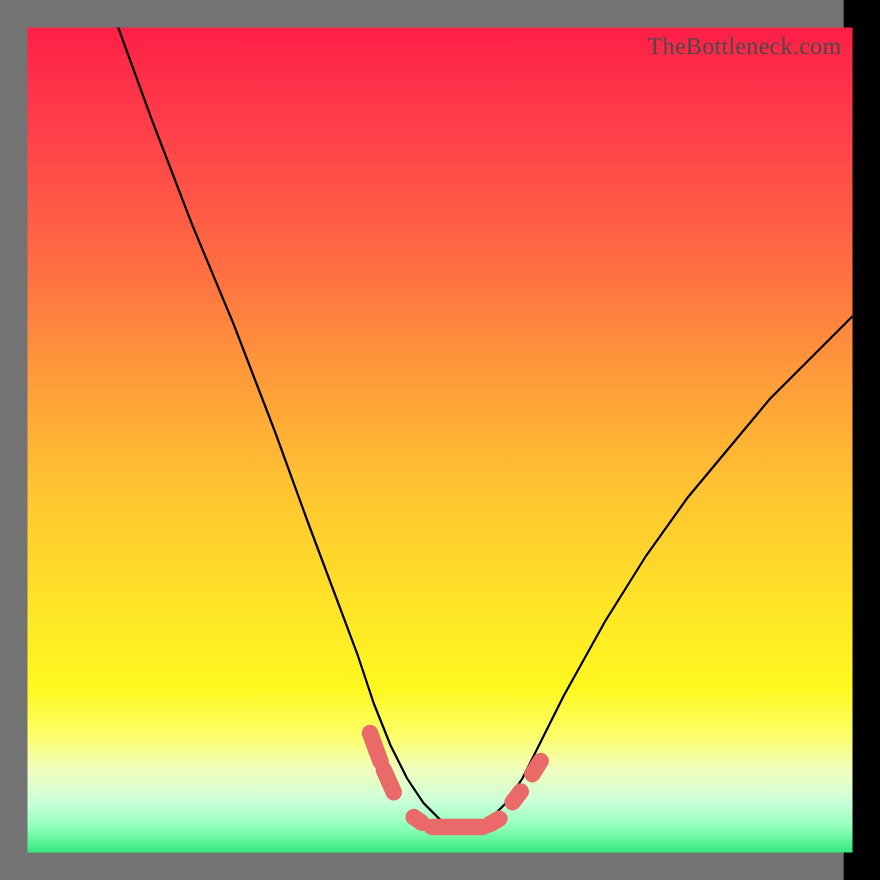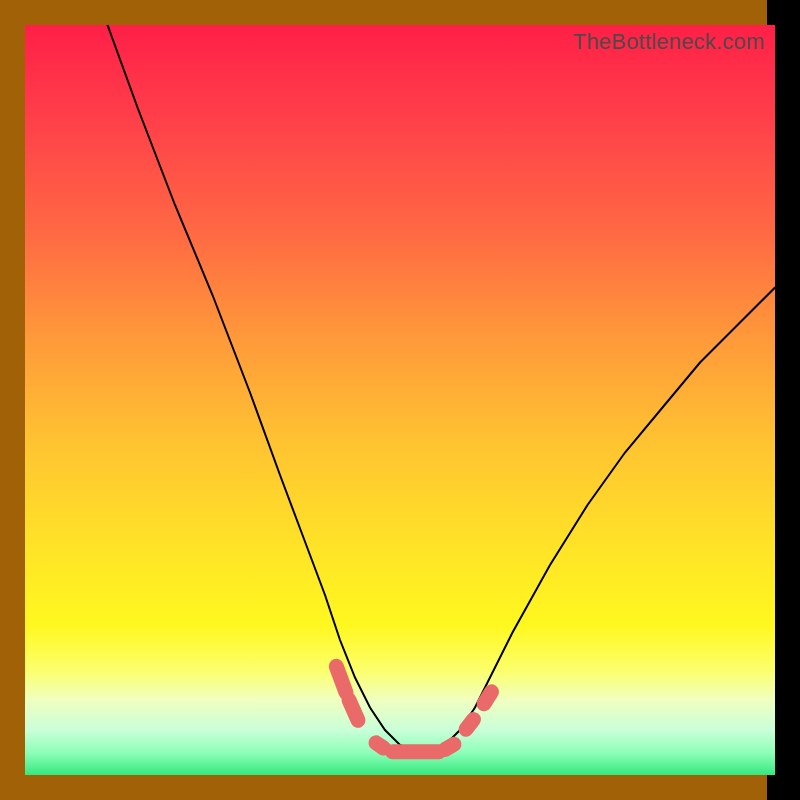--- a/index.html
+++ b/index.html
@@ -7,22 +7,23 @@
     padding: 0;
     width: 800px;
     height: 800px;
     background: #000;
     font-family: Arial, Helvetica, sans-serif;
     overflow: hidden;
   }
   .outer {
     width: 767px;
     height: 800px;
-    background: #a16207;
+    background: #737373;
     position: relative;
+    font-family: Liberation Serif, serif;
   }
   .plot {
     position: absolute;
     left: 25px;
     top: 25px;
     width: 750px;
     height: 750px;
     
     background: linear-gradient(to bottom,
        #ff1f47 0%,

